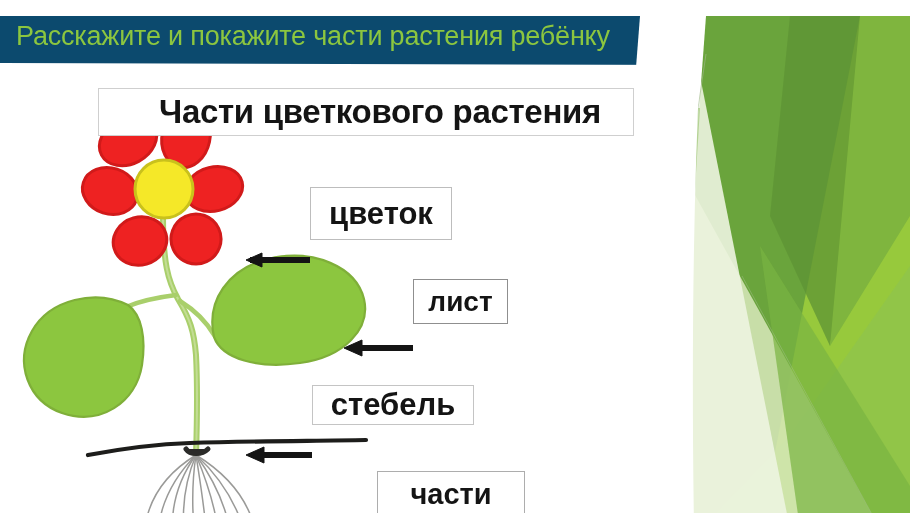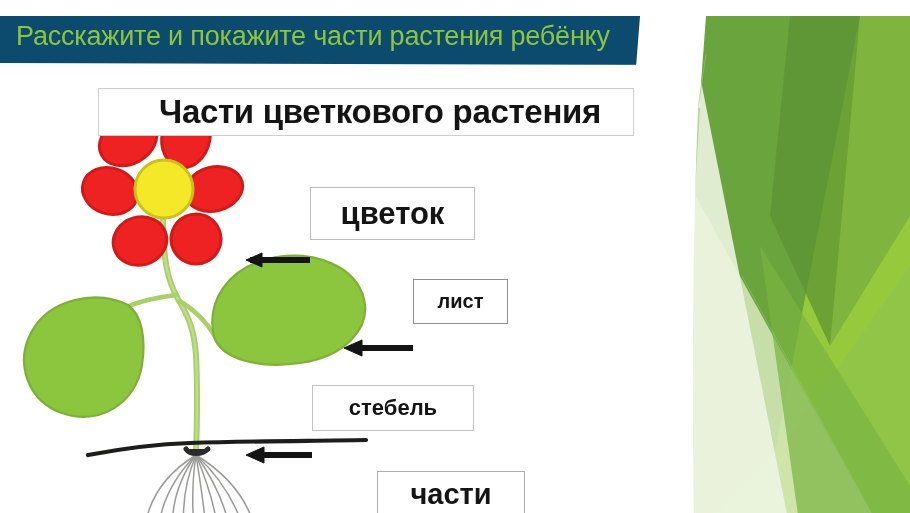--- a/index.html
+++ b/index.html
@@ -78,39 +78,39 @@
     width: 536px;
     height: 48px;
     font-size: 33px;
     letter-spacing: -0.3px;
     border-color: #cfcfcf;
     padding-left: 28px;
   }
   #label-flower {
     left: 310px;
     top: 171px;
-    width: 165px;
+    width: 142px;
     height: 53px;
     font-size: 31px;
     border-color: #bdbdbd;
   }
   #label-leaf {
     left: 413px;
     top: 263px;
     width: 95px;
     height: 45px;
-    font-size: 20px;
+    font-size: 28px;
     border-color: #8f8f8f;
   }
   #label-stem {
     left: 312px;
     top: 369px;
     width: 162px;
-    height: 46px;
-    font-size: 22px;
+    height: 40px;
+    font-size: 31px;
     border-color: #c4c4c4;
   }
   #label-root {
     left: 377px;
     top: 455px;
     width: 148px;
     height: 46px;
     font-size: 29px;
     border-color: #adadad;
   }

